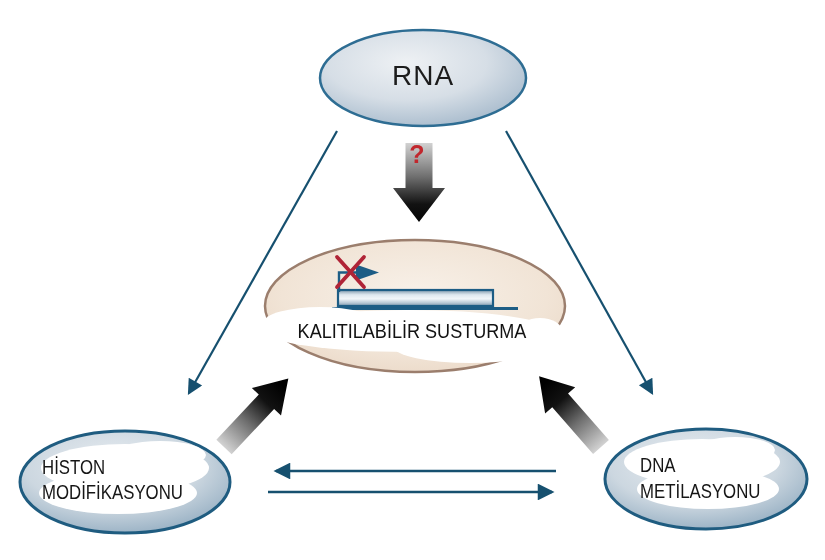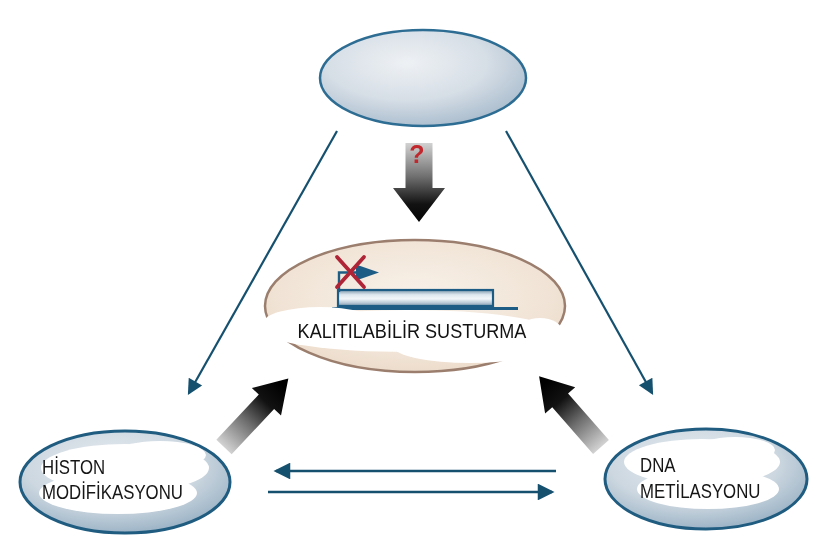--- a/index.html
+++ b/index.html
@@ -131,20 +131,21 @@
       <ellipse cx="118" cy="493" rx="79" ry="21"></ellipse>
       <ellipse cx="160" cy="455" rx="46" ry="14"></ellipse>
     </g>
     <g fill="#ffffff">
       <ellipse cx="702" cy="462" rx="78" ry="23"></ellipse>
       <ellipse cx="708" cy="489" rx="71" ry="20"></ellipse>
       <ellipse cx="735" cy="450" rx="40" ry="13"></ellipse>
     </g>
   </svg>
 
+  <div class="label rna-label">RNA</div>
 
   <div class="label q-mark">?</div>
 
   <div class="label central-label">KALITILABİLİR SUSTURMA</div>
 
   <div class="label histone-label">
     <span class="line">HİSTON</span>
     <span class="line">MODİFİKASYONU</span>
   </div>
 

